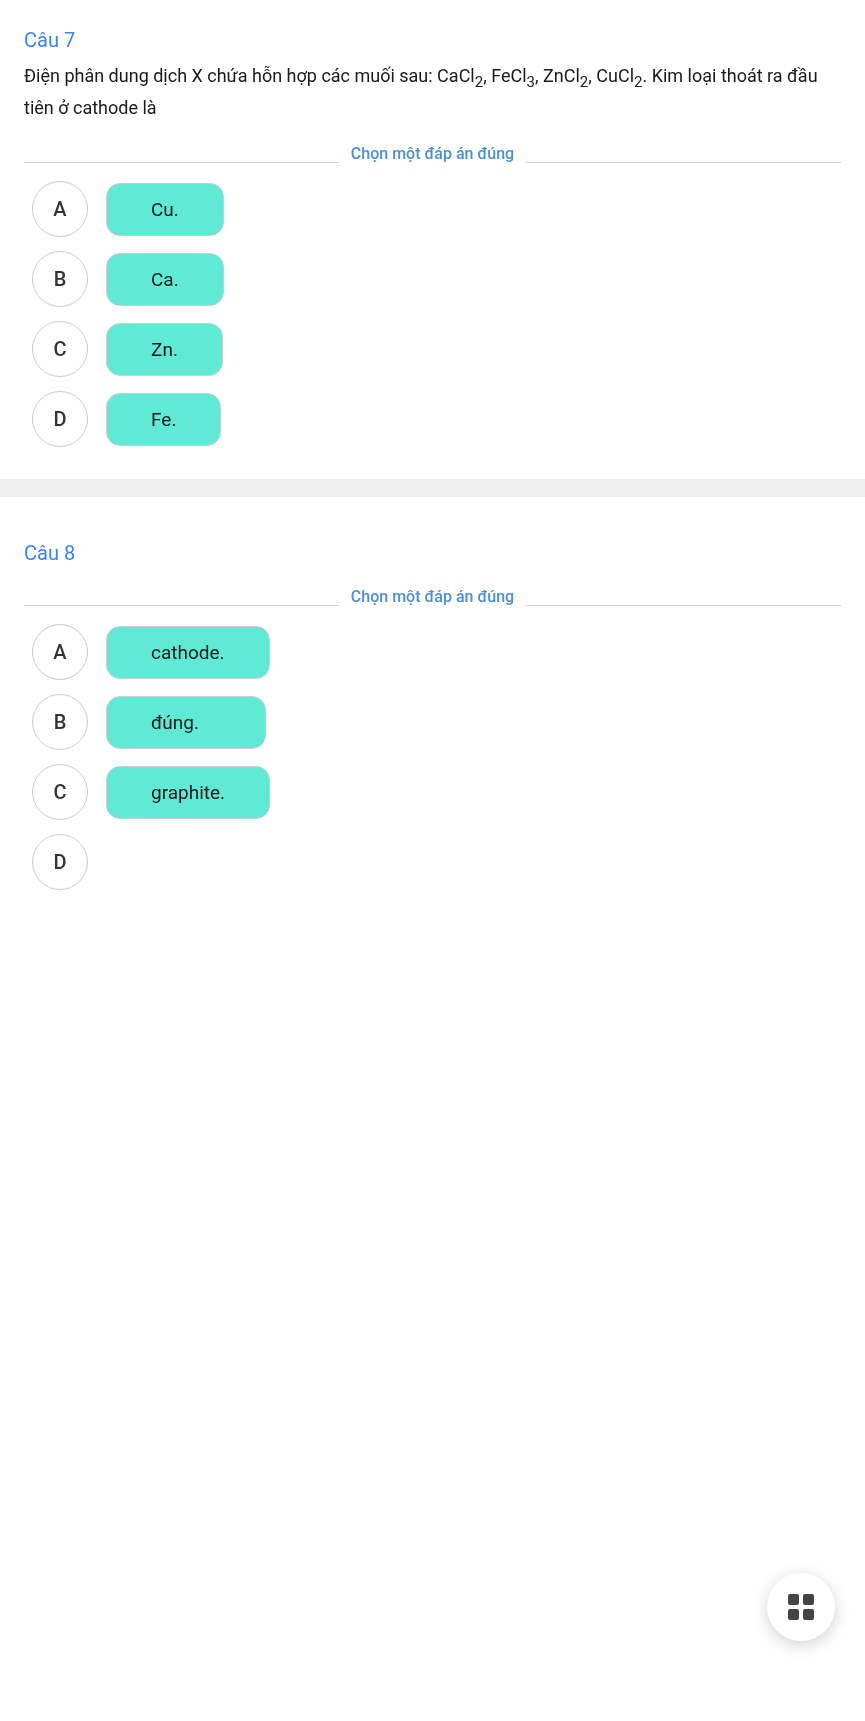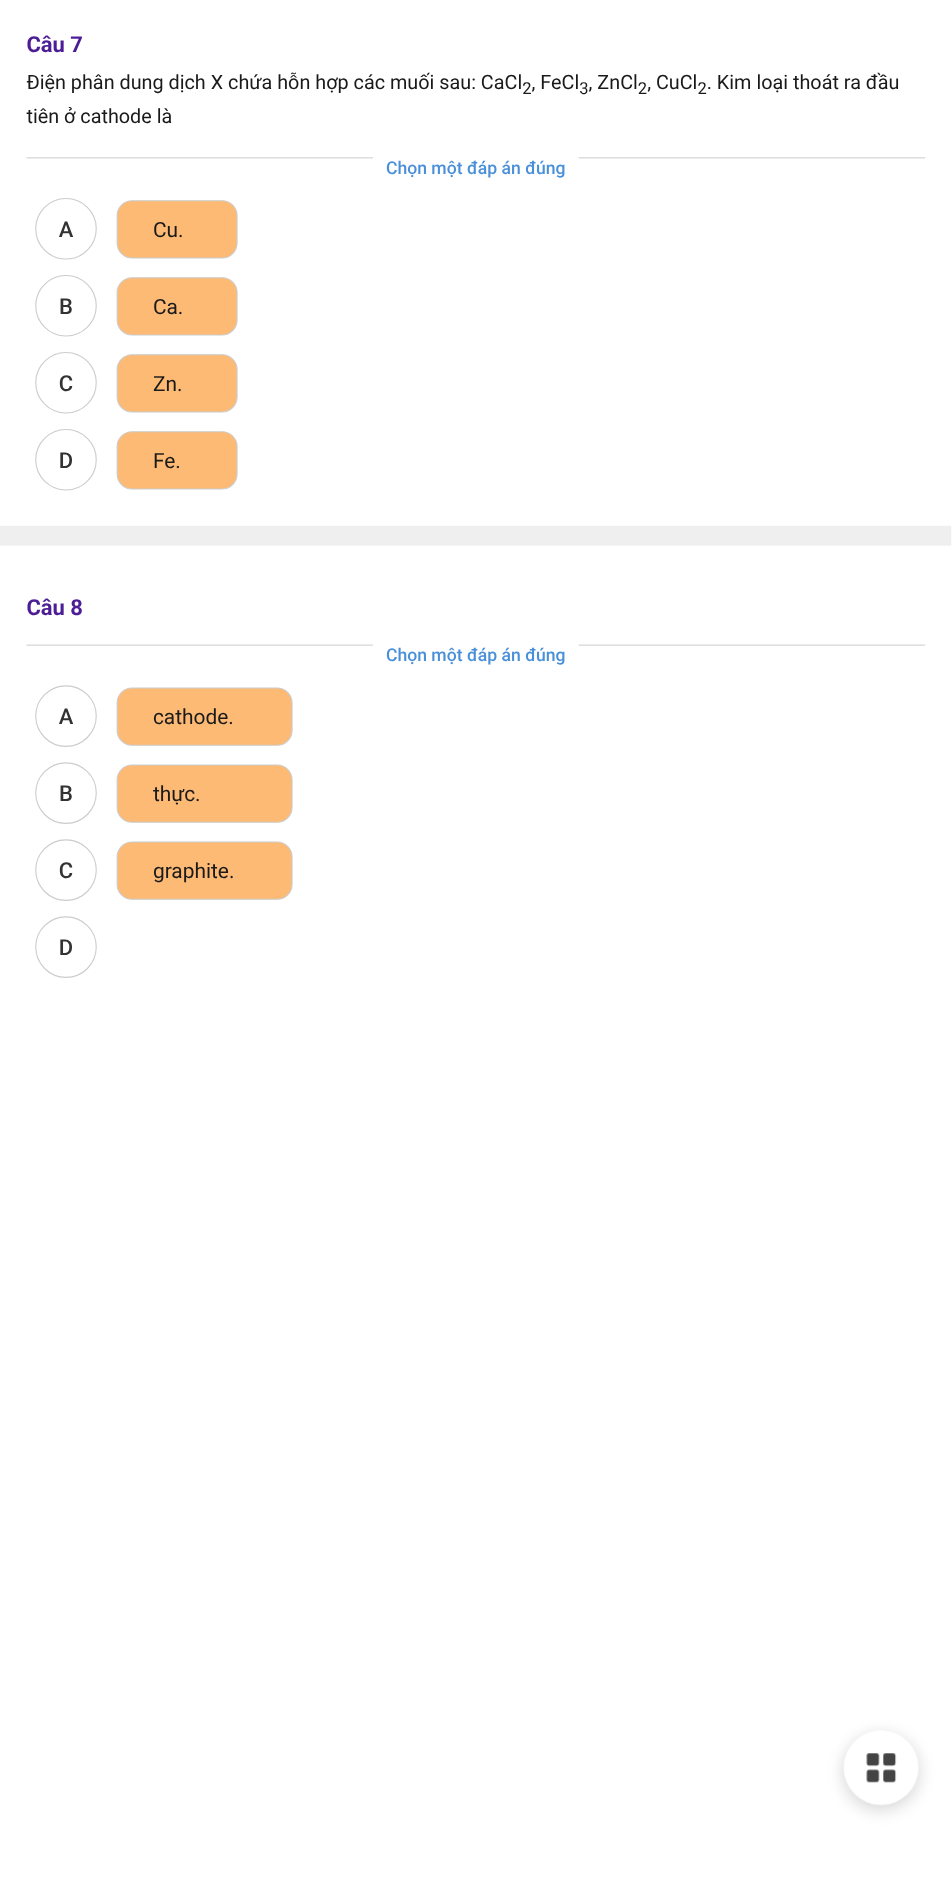--- a/index.html
+++ b/index.html
@@ -26,40 +26,40 @@
       margin-top: 16px;
     }
 
     .divider-section {
       height: 18px;
       background: #efefef;
     }
 
     .question-number {
       font-size: 20px;
-      font-weight: 700;
-      color: #4c1d95;
+      font-weight: 400;
+      color: #3b82f6;
       margin-bottom: 10px;
     }
 
     .question-text {
       font-size: 18px;
       color: #1a1a1a;
       line-height: 1.6;
       margin-bottom: 0;
     }
 
     .select-label {
       text-align: center;
       color: #4a90d9;
       font-size: 16px;
       font-weight: 500;
       margin: 22px 0 18px 0;
       display: flex;
-      align-items: flex-start;
+      align-items: flex-end;
       gap: 12px;
     }
 
     .select-label::before,
     .select-label::after {
       content: '';
       flex: 1;
       height: 1px;
       background: #d0d0d0;
     }
@@ -89,24 +89,24 @@
       font-weight: 500;
       color: #333;
       background: #fff;
       flex-shrink: 0;
       cursor: pointer;
     }
 
     .option-box {
       border: 1.5px solid #cccccc;
       border-radius: 14px;
-      padding: 14px 32px;
+      padding: 14px 44px;
       font-size: 19px;
       color: #1a1a1a;
-      background: #fdba74;
+      background: #5eead4;
       min-width: 110px;
       text-align: left;
       cursor: pointer;
     }
 
     .option-box.wide {
       min-width: 160px;
     }
 
     .fab-button {
@@ -186,21 +186,21 @@
 
   <div class="options-list">
 
     <div class="option-row">
       <div class="option-circle">A</div>
       <div class="option-box wide">cathode.</div>
     </div>
 
     <div class="option-row">
       <div class="option-circle">B</div>
-      <div class="option-box wide">thực.</div>
+      <div class="option-box wide">đúng.</div>
     </div>
 
     <div class="option-row">
       <div class="option-circle">C</div>
       <div class="option-box wide">graphite.</div>
     </div>
 
     <div class="option-row">
       <div class="option-circle">D</div>
     </div>

